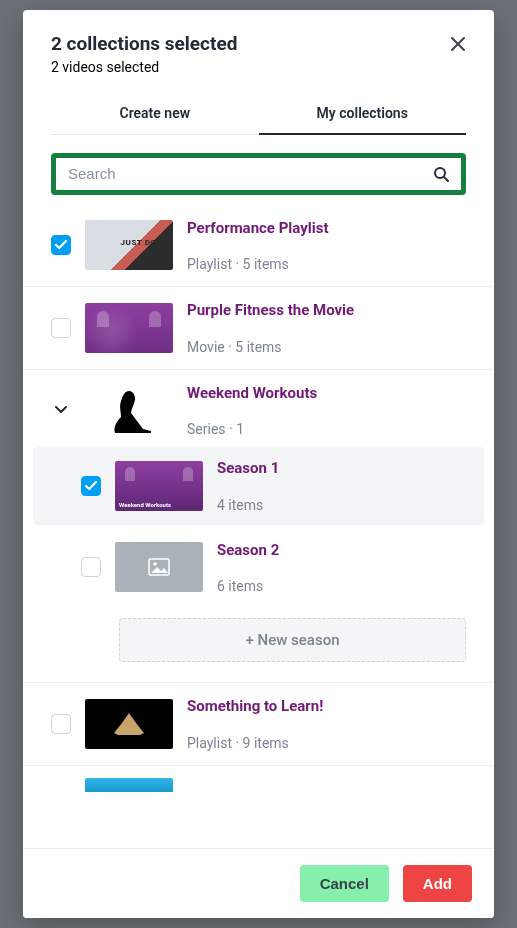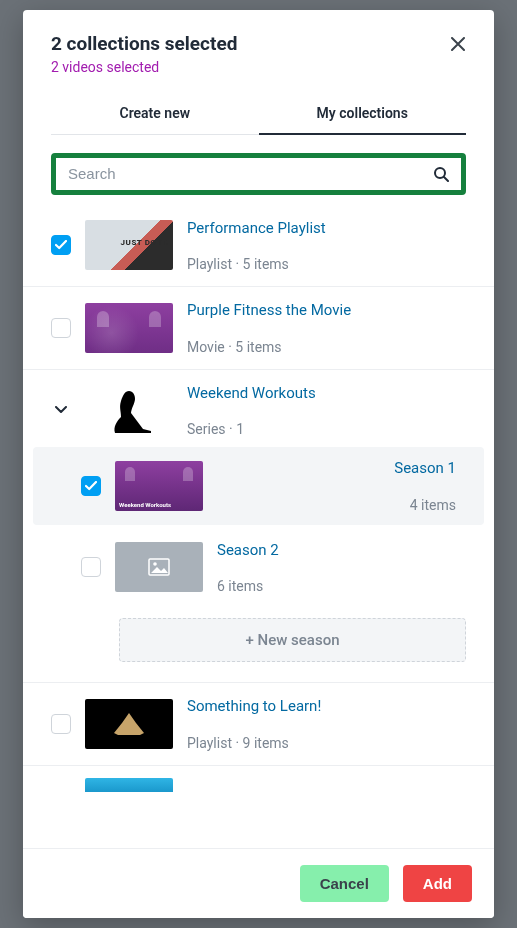--- a/index.html
+++ b/index.html
@@ -28,21 +28,21 @@
     position: relative;
   }
   .title {
     font-size: 19px;
     font-weight: 700;
     color: #212b38;
     line-height: 1.3;
   }
   .subtitle {
     font-size: 14px;
-    color: #a21caf;
+    color: #000000;
     margin-top: 2px;
   }
   .close-btn {
     position: absolute;
     top: 24px;
     right: 26px;
     width: 20px;
     height: 20px;
     cursor: pointer;
     color: #3b434c;
@@ -109,21 +109,21 @@
   .row.series-row { border-bottom: none; padding-bottom: 6px; align-items:center; }
   .sub-rows { border-bottom: 1px solid #eceef1; padding-bottom: 14px; }
   .sub-row {
     display: flex;
     align-items: center;
     padding: 12px 28px 12px 48px;
     gap: 14px;
     border-radius: 4px;
     margin: 4px 10px;
   }
-  .sub-row.selected { background: #f3f5f7; text-align: right; }
+  .sub-row.selected { background: #f3f5f7; }
   .checkbox {
     width: 20px;
     height: 20px;
     border: 1.5px solid #cfd4da;
     border-radius: 4px;
     flex-shrink: 0;
     display: flex;
     align-items: center;
     justify-content: center;
     cursor: pointer;
@@ -156,22 +156,22 @@
   .thumb-placeholder {
     background: #a9b1b9;
     display:flex;
     align-items:center;
     justify-content:center;
     color:#fff;
   }
   .meta { flex: 1; min-width: 0; }
   .name {
     font-size: 15px;
-    font-weight: 400;
-    color: #0369a1;
+    font-weight: 700;
+    color: #701a75;
     line-height: 1.3;
     white-space: nowrap;
     overflow: hidden;
     text-overflow: ellipsis;
   }
   .sub {
     font-size: 14px;
     color: #7b8591;
     margin-top: 18px;
   }

